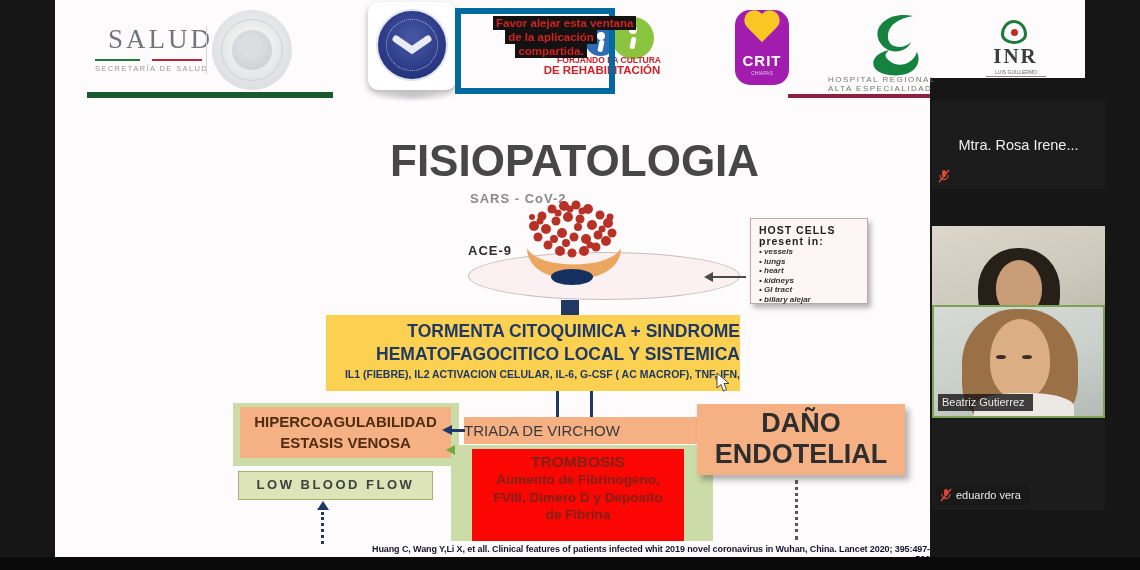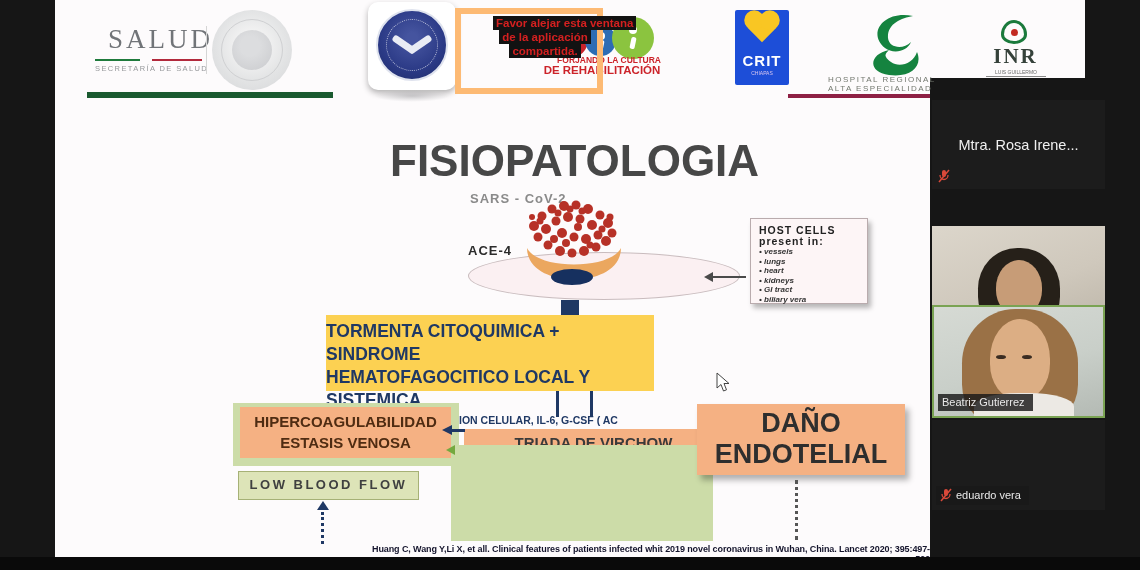--- a/index.html
+++ b/index.html
@@ -28,37 +28,37 @@
             background:radial-gradient(circle at 50% 40%,#45549f 10%,#2b3a86 60%,#1d2a66 100%);
             border:2px solid #dfe3ee;box-sizing:border-box;}
   .cmn-circle::before{content:"";position:absolute;inset:8px;border-radius:50%;
             border:1px dotted rgba(255,255,255,.65);}
   .cmn-v1,.cmn-v2{position:absolute;width:26px;height:7px;background:#e9ecf5;border-radius:3px;}
   .cmn-v1{left:13px;top:30px;transform:rotate(35deg);}
   .cmn-v2{left:29px;top:30px;transform:rotate(-35deg);}
   .cmn-refl{left:374px;top:90px;width:76px;height:12px;border-radius:50%;
             background:radial-gradient(ellipse,rgba(120,120,125,.35),rgba(120,120,125,0) 70%);}
   
-  .warnbox{left:455px;top:8px;width:148px;height:86px;border:6px solid #fdba74;box-sizing:border-box;z-index:30;padding-left:32px;}
+  .warnbox{left:455px;top:8px;width:160px;height:86px;border:6px solid #0369a1;box-sizing:border-box;z-index:30;padding-left:32px;}
   .warnline{display:block;width:max-content;margin:0 auto;background:#121212;color:#d42020;
             font-weight:bold;font-size:11.5px;line-height:14px;padding:0 3px;}
   .wl1{margin-top:2px;} 
   
   .circ{border-radius:50%;position:absolute;}
   .reh-red{left:552px;top:22px;width:36px;height:36px;background:#c8232b;}
   .reh-blue{left:585px;top:25px;width:31px;height:31px;background:#2d6cb4;}
   .reh-green{left:612px;top:17px;width:42px;height:42px;background:#8bc43f;}
   .reh-red::before,.reh-blue::before,.reh-green::before{content:"";position:absolute;left:50%;top:22%;
         width:8px;height:8px;border-radius:50%;background:#fff;transform:translateX(-50%);}
   .reh-red::after,.reh-blue::after,.reh-green::after{content:"";position:absolute;left:50%;top:48%;
         width:5px;height:12px;border-radius:2px;background:#fff;transform:translateX(-50%) rotate(12deg);}
   .reh-t1{left:543px;top:55px;width:118px;text-align:right;font-size:8.5px;font-weight:bold;color:#cc2229;}
   .reh-t2{left:543px;top:64px;width:118px;text-align:center;font-size:11.5px;font-weight:bold;color:#cc2229;}
   
-  .crit{left:735px;top:10px;width:54px;height:75px;background:#1d4ed8;border-radius:2px;}
+  .crit{left:735px;top:10px;width:54px;height:75px;background:#a21caf;border-radius:15px;}
   .crit-heart{position:absolute;left:17px;top:8px;width:20px;height:20px;background:#f9c623;
               transform:rotate(45deg);}
   .crit-heart::before,.crit-heart::after{content:"";position:absolute;width:20px;height:20px;
               border-radius:50%;background:#f9c623;}
   .crit-heart::before{left:-11px;top:0;}
   .crit-heart::after{left:0;top:-11px;}
   .crit-title{position:absolute;left:0;top:42px;width:100%;text-align:center;color:#fff;
               font-weight:bold;font-size:15px;letter-spacing:1px;}
   .crit-sub{position:absolute;left:0;top:60px;width:100%;text-align:center;color:#d9c6ef;font-size:5px;}
   
@@ -83,43 +83,43 @@
   .nucleus{left:551px;top:269px;width:42px;height:16px;border-radius:50%;background:#16305f;}
   .host-line{left:712px;top:276px;width:34px;height:2px;background:#4a4a4a;}
   .host-arrowhead{left:704px;top:272px;width:0;height:0;border-top:5px solid transparent;
         border-bottom:5px solid transparent;border-right:9px solid #4a4a4a;}
   .hostbox{left:750px;top:218px;width:118px;height:86px;background:#fdf5f6;border:1px solid #b9abad;
         box-shadow:3px 4px 5px rgba(0,0,0,.28);box-sizing:border-box;padding:6px 8px;}
   .hostbox .ht{font-size:10.5px;font-weight:bold;color:#222;letter-spacing:1px;line-height:11px;}
   .hc-item{font-size:8px;font-weight:bold;font-style:italic;color:#333;line-height:9.5px;}
   .hc-item::before{content:"•  ";}
   .conn-rect{left:561px;top:300px;width:18px;height:16px;background:#1f3864;}
-  .ybox{left:326px;top:315px;width:328px;height:76px;background:#fcd152;text-align:left;color:#1f3864;}
+  .ybox{left:326px;top:315px;width:414px;height:76px;background:#fcd152;text-align:right;color:#1f3864;}
   .ybox .l12{font-size:17.5px;font-weight:bold;line-height:23px;}
   .ybox .l3{font-size:10.5px;font-weight:bold;margin-top:2px;}
   .vline{width:3px;height:26px;background:#1f3864;}
   .gback{background:#ccdca8;}
   .peach{background:#f5b183;}
   .hyperbox{left:240px;top:407px;width:211px;height:51px;text-align:center;font-size:15px;
         font-weight:bold;color:#4f2c12;padding-top:4px;box-sizing:border-box;line-height:21px;}
-  .triada{left:464px;top:417px;width:259px;height:27px;text-align:center;font-size:15px;
-        font-weight:bold;color:#3a3a3a;line-height:27px;margin-top:12px;}
+  .triada{left:464px;top:417px;width:259px;height:27px;font-size:15px;
+        font-weight:normal;color:#3a3a3a;line-height:27px;}
   .navyline{background:#1f3864;height:3px;}
   .tri-left-n{left:442px;top:425px;width:0;height:0;border-top:5px solid transparent;
         border-bottom:5px solid transparent;border-right:10px solid #1f3864;}
   .tri-right-n{left:736px;top:425px;width:0;height:0;border-top:5px solid transparent;
         border-bottom:5px solid transparent;border-left:10px solid #1f3864;}
   .tri-left-g{left:446px;top:445px;width:0;height:0;border-top:5px solid transparent;
         border-bottom:5px solid transparent;border-right:9px solid #74a83f;}
   .tri-right-g{left:708px;top:445px;width:0;height:0;border-top:5px solid transparent;
         border-bottom:5px solid transparent;border-left:9px solid #74a83f;}
   .redbox{left:472px;top:449px;width:212px;height:92px;background:#fb0603;text-align:center;color:#7e2218;}
   .redbox .rt{font-size:15.5px;font-weight:bold;margin-top:4px;}
   .redbox .rl{font-size:13.5px;font-weight:bold;line-height:17.5px;}
-  .lowbox{left:238px;top:471px;width:181px;height:29px;background:#dde4b8;border:1px solid #a6b176;
+  .lowbox{left:238px;top:471px;width:195px;height:29px;background:#dde4b8;border:1px solid #a6b176;
         box-sizing:border-box;text-align:center;font-size:13px;font-weight:bold;color:#3f4040;
         letter-spacing:2.5px;line-height:26px;}
   .dash-head{left:317px;top:501px;width:0;height:0;border-left:6px solid transparent;
         border-right:6px solid transparent;border-bottom:9px solid #1f3864;}
   .dash-line{left:321px;top:512px;height:32px;border-left:3px dotted #1f3864;}
   .danobox{left:697px;top:404px;width:208px;height:71px;text-align:center;color:#2e2e2e;
         font-weight:bold;font-size:27px;line-height:31px;padding-top:4px;box-sizing:border-box;
         box-shadow:4px 5px 6px rgba(0,0,0,.3);}
   .dano-dots{left:795px;top:480px;height:60px;border-left:3px dotted #555;}
   .citation{left:368px;top:544px;width:562px;text-align:right;font-size:9px;font-weight:bold;
@@ -241,34 +241,34 @@
         <circle cx="80" cy="29" r="3.5"></circle>
         <circle cx="18" cy="21" r="3.5"></circle>
       <circle cx="68" cy="45" r="3.5"></circle>
         <circle cx="44" cy="43" r="4"></circle>
         <circle cx="88" cy="17" r="3.5"></circle>
       <circle cx="10" cy="17" r="3"></circle>
         <circle cx="60" cy="11" r="3.5"></circle>
         <circle cx="36" cy="13" r="3.5"></circle>
     </g>
   </svg>
-  <div class="abs ace2">ACE-4</div>
+  <div class="abs ace2">ACE-9</div>
   <div class="abs nucleus"></div>
   <div class="abs host-line"></div>
   <div class="abs host-arrowhead"></div>
 
   <div class="abs hostbox">
     <div class="ht">HOST CELLS</div>
     <div class="ht">present in:</div>
     <div class="hc-item">vessels</div>
     <div class="hc-item">lungs</div>
     <div class="hc-item">heart</div>
     <div class="hc-item">kidneys</div>
     <div class="hc-item">GI tract</div>
-    <div class="hc-item">biliary vera</div>
+    <div class="hc-item">biliary alejar</div>
   </div>
 
   <div class="abs conn-rect"></div>
 
   <div class="abs ybox">
     <div class="l12" style="margin-top:5px;">TORMENTA CITOQUIMICA + SINDROME</div>
     <div class="l12">HEMATOFAGOCITICO LOCAL Y SISTEMICA</div>
     <div class="l3">IL1 (FIEBRE), IL2 ACTIVACION CELULAR, IL-6, G-CSF ( AC MACROF), TNF, IFN,</div>
   </div>
 
@@ -284,20 +284,26 @@
   <div class="abs peach triada">TRIADA DE VIRCHOW</div>
   <div class="abs navyline" style="left:451px;top:429px;width:14px;"></div>
   <div class="abs tri-left-n"></div>
   <div class="abs navyline" style="left:723px;top:429px;width:14px;"></div>
   <div class="abs tri-right-n"></div>
 
   <div class="abs gback" style="left:451px;top:445px;width:262px;height:96px;"></div>
   <div class="abs tri-left-g"></div>
   <div class="abs tri-right-g"></div>
 
+  <div class="abs redbox">
+    <div class="rt">TROMBOSIS</div>
+    <div class="rl">Aumento de Fibrinogeno,</div>
+    <div class="rl">FVIII, Dimero D y Deposito</div>
+    <div class="rl">de Fibrina</div>
+  </div>
 
   <div class="abs lowbox">LOW BLOOD FLOW</div>
   <div class="abs dash-head"></div>
   <div class="abs dash-line"></div>
 
   <div class="abs peach danobox">
     <div>DAÑO</div>
     <div>ENDOTELIAL</div>
   </div>
   <div class="abs dano-dots"></div>

